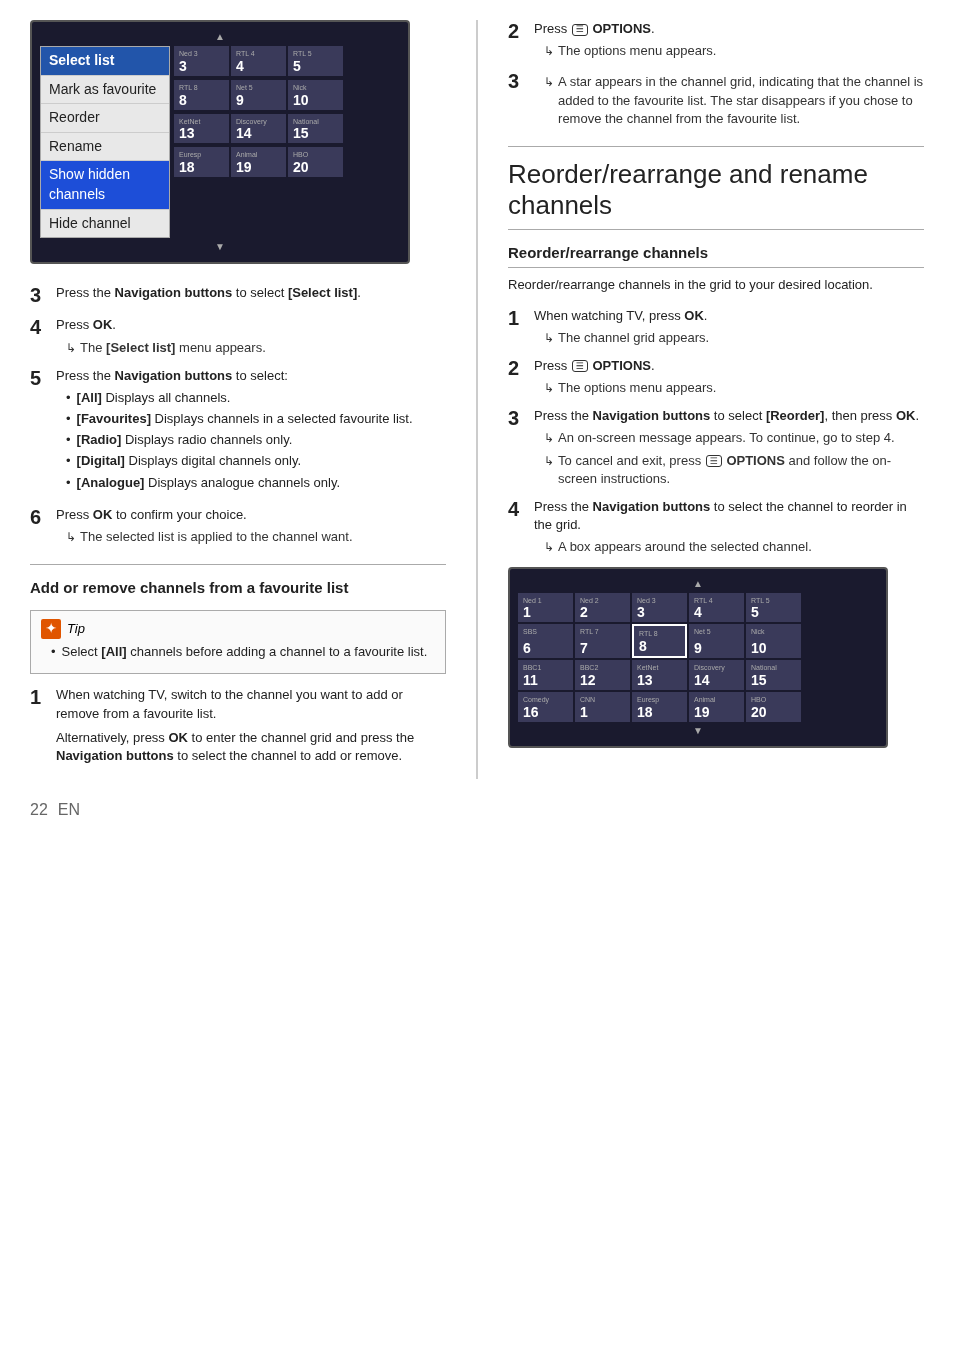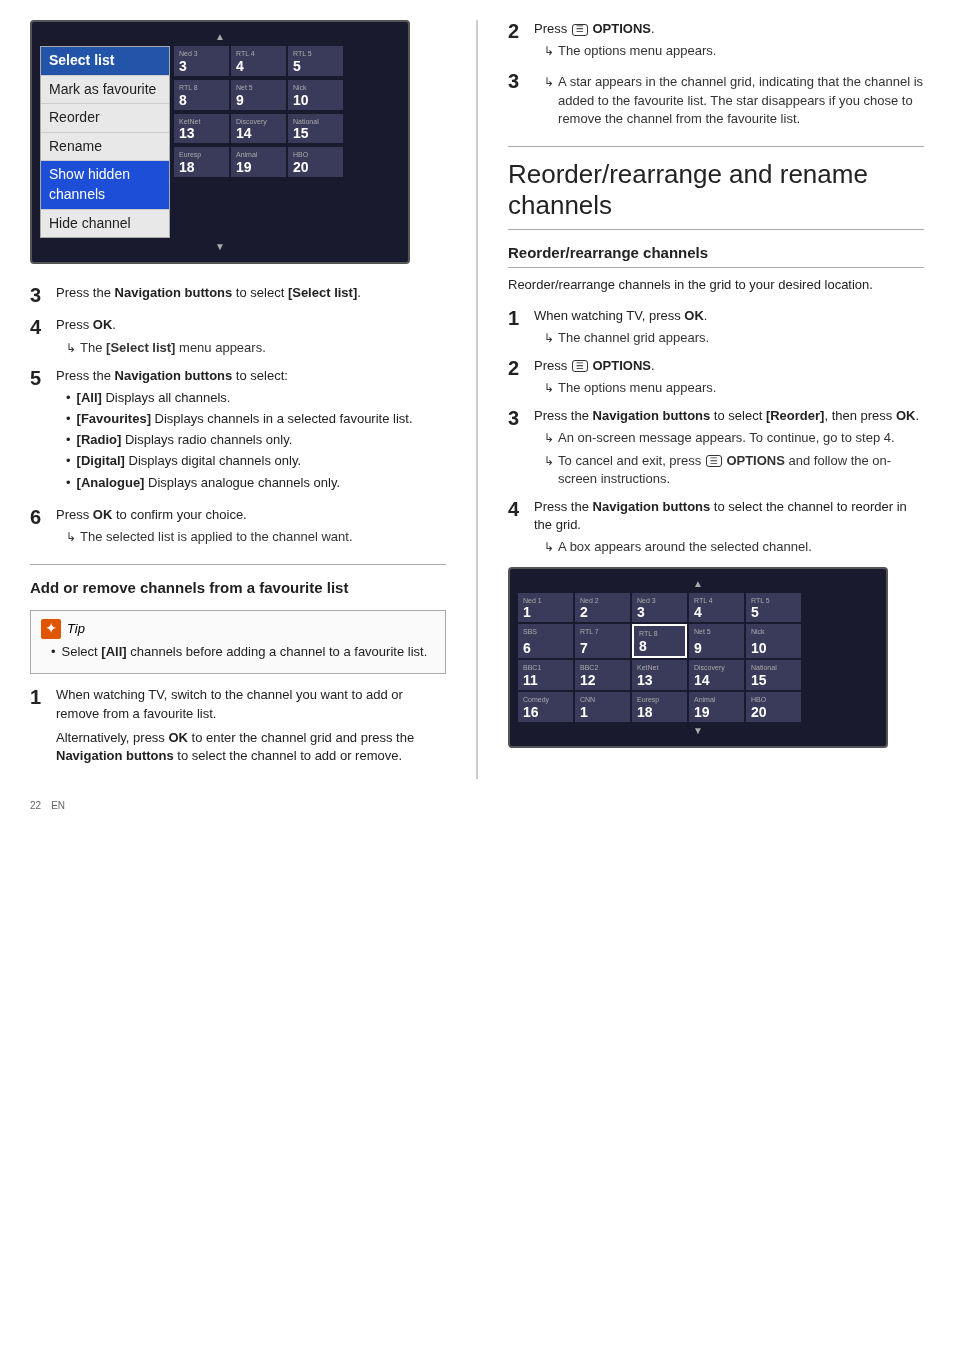--- a/index.html
+++ b/index.html
@@ -211,21 +211,21 @@
       border-radius: 2px;
     }
 
     .tip-label {
       font-style: italic;
       color: #000000;
     }
 
     .page-footer {
       margin-top: 20px;
-      font-size: 10px;
+      font-size: 16px;
       color: #666;
       display: flex;
       gap: 10px;
     }
 
     
     .options-icon {
       display: inline-flex;
       align-items: center;
       justify-content: center;

